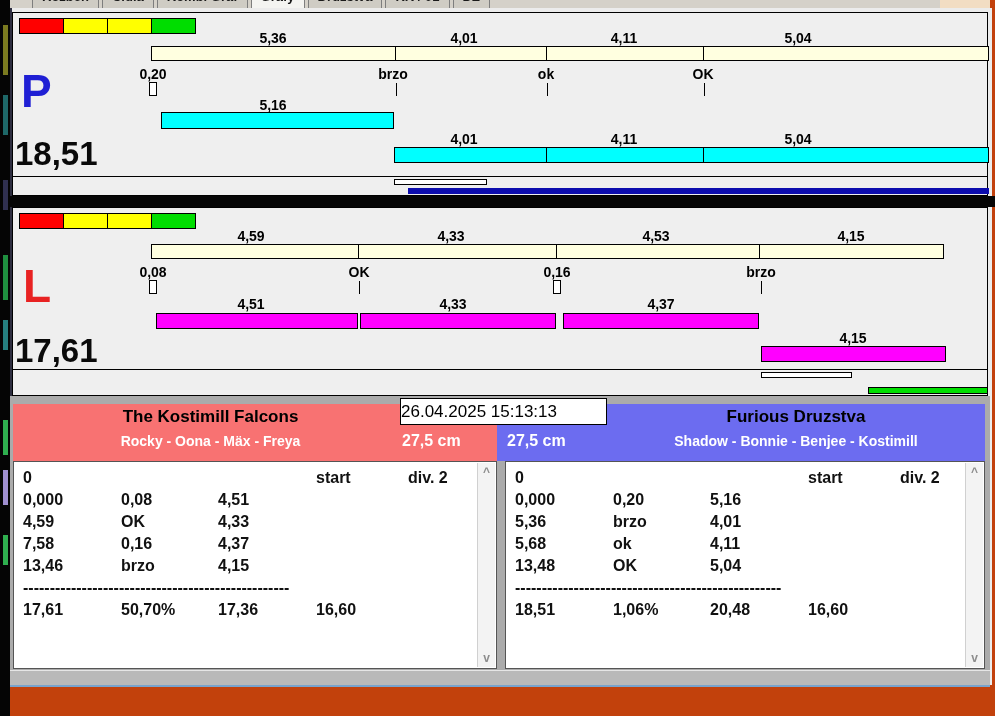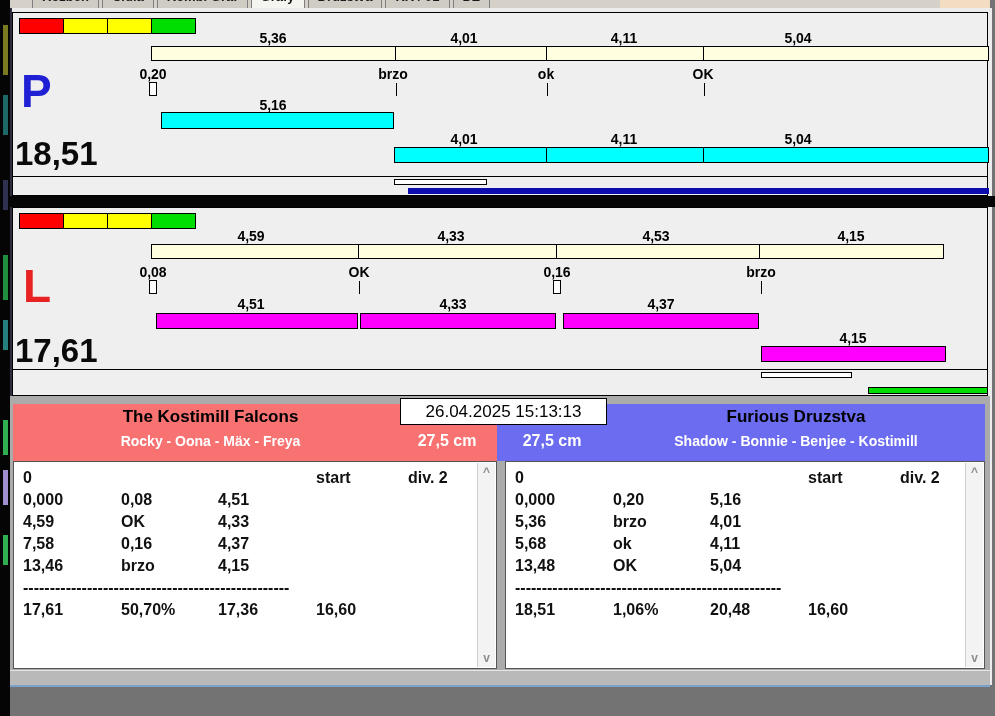--- a/index.html
+++ b/index.html
@@ -1,16 +1,16 @@
 <!DOCTYPE html>
 <html><head>
 <meta charset="utf-8">
 <style>
   html,body{margin:0;padding:0;background:#000;}
-  #screen{position:relative;width:995px;height:716px;background:#737373;overflow:hidden;
+  #screen{position:relative;width:995px;height:716px;background:#c2410c;overflow:hidden;
           font-family:"Liberation Sans",sans-serif;-webkit-font-smoothing:antialiased;}
   .abs{position:absolute;}
   
   #sliver{left:0;top:0;width:10px;height:716px;background:#050505;}
   .frag{position:absolute;left:3px;width:5px;}
   
   #tabbar{left:10px;top:0;width:930px;height:8px;background:#d5d1c9;overflow:hidden;}
   #tabs-row{display:flex;margin:-15px 0 0 22px;}
   .tab{height:22px;padding:3px 9px 2px 9px;margin-right:3px;font-size:13px;font-weight:bold;
        color:#1a1a1a;background:#cfccc4;border:1px solid #7e7e7e;border-bottom:none;
@@ -41,23 +41,23 @@
   .whitebar{position:absolute;height:6px;background:#fff;border:1px solid #000;box-sizing:border-box;}
   #progress-blue{left:395px;top:175px;width:581px;height:6px;background:#0d0dae;}
   #green-bar{left:855px;top:179px;width:120px;height:7px;background:#00dd00;border:1px solid #000;box-sizing:border-box;}
   
   #bottom-backdrop{left:10px;top:396px;width:980px;height:274px;background:#ababab;}
   .team-header{position:absolute;top:404px;height:57px;}
   #team-left-header{left:13px;width:484px;background:#f87272;}
   #team-right-header{left:497px;width:488px;background:#6c6cf0;}
   .team-title{position:absolute;text-align:center;font-size:17px;font-weight:bold;color:#000;}
   .team-members{position:absolute;text-align:center;font-size:14px;font-weight:bold;color:#fff;}
-  .team-size{position:absolute;width:90px;text-align:center;font-size:16px;font-weight:bold;color:#fff;}
+  .team-size{position:absolute;width:90px;text-align:left;font-size:16px;font-weight:bold;color:#fff;}
   #datetime-box{left:400px;top:398px;width:207px;height:27px;background:#fff;border:1px solid #000;
-                box-sizing:border-box;text-align:center;font-size:17px;color:#000;line-height:25px;}
+                box-sizing:border-box;font-size:17px;color:#000;line-height:25px;}
   .score-table{position:absolute;top:461px;height:208px;background:#fff;border:1px solid #555;box-sizing:border-box;}
   #table-left{left:13px;width:484px;}
   #table-right{left:505px;width:480px;}
   .table-grid{display:grid;grid-template-columns:98px 97px 98px 92px auto;
               padding:5px 0 0 9px;font-size:16px;font-weight:bold;color:#111;}
   .table-grid > div{height:22px;line-height:22px;white-space:nowrap;overflow:hidden;}
   .sep-cell{grid-column:1 / 4;letter-spacing:0px;}
   .vscroll{position:absolute;right:1px;top:1px;bottom:1px;width:17px;background:#f3f3f3;border-left:1px solid #d0d0d0;}
   .scroll-arrow{position:absolute;left:0;width:17px;text-align:center;font-size:12px;font-weight:bold;color:#8d8d8d;cursor:pointer;}
   .scroll-up{top:2px;}

